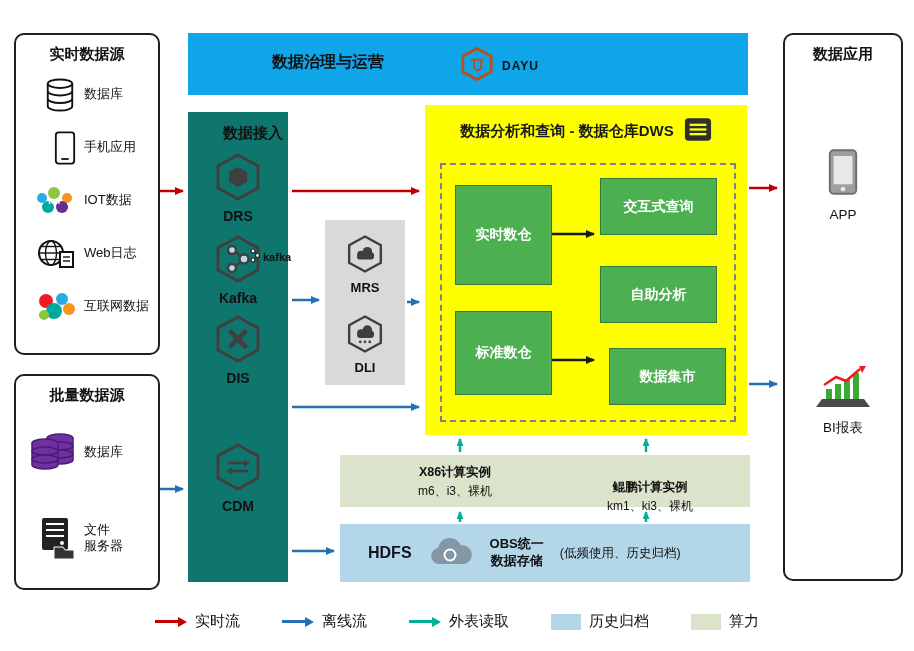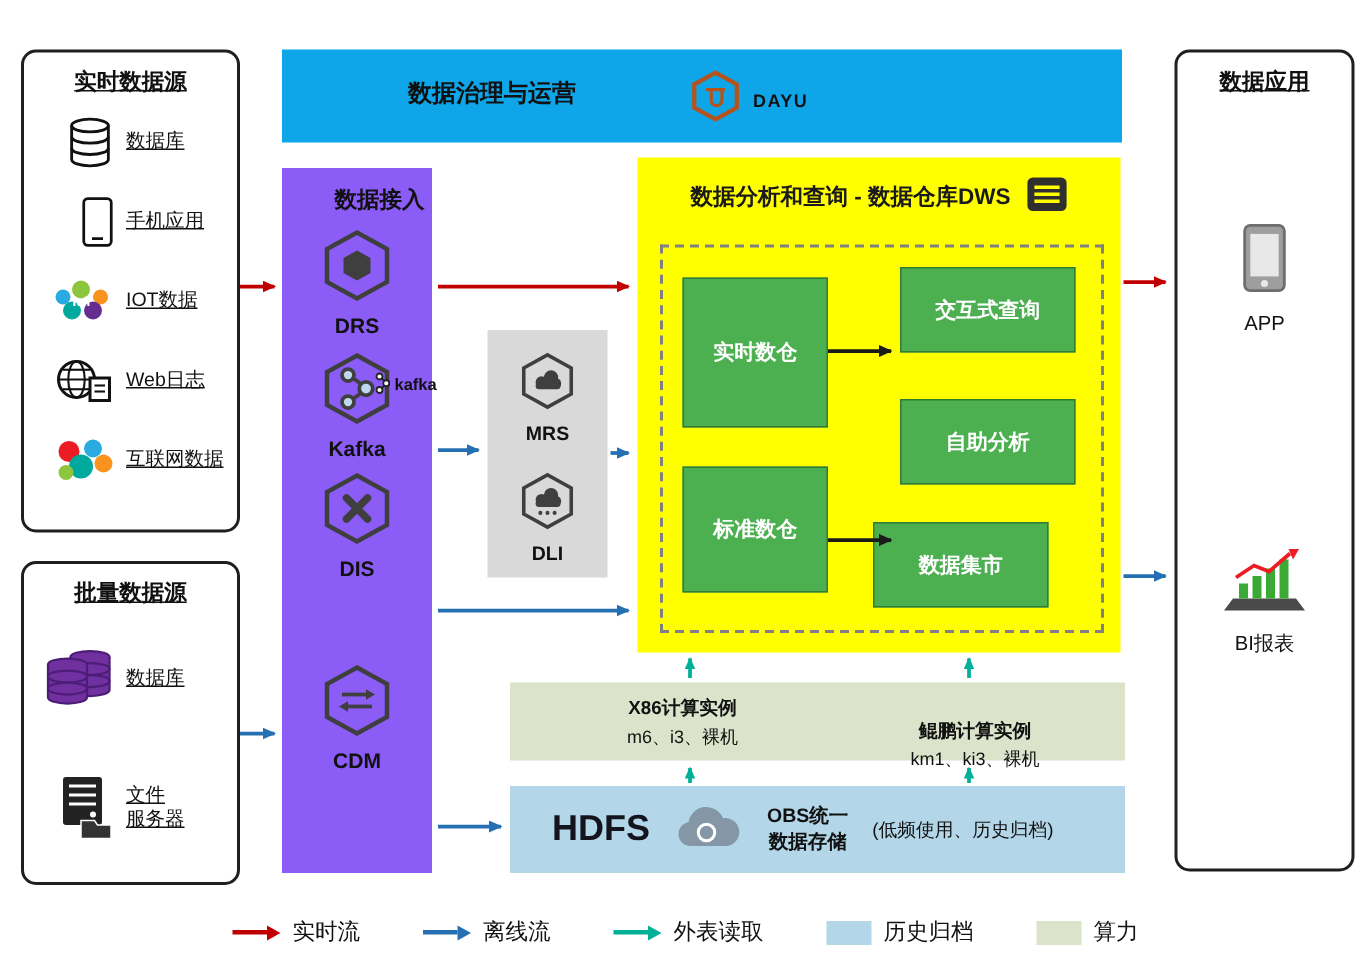--- a/index.html
+++ b/index.html
@@ -2,55 +2,55 @@
 <html><head>
 <meta charset="utf-8">
 <style>
   html,body{margin:0;padding:0;background:#fff;}
   .canvas{
     position:relative;width:914px;height:651px;background:#fff;overflow:hidden;
     font-family:"Liberation Sans","DejaVu Sans",sans-serif;color:#111;
   }
   .abs{position:absolute;box-sizing:border-box;}
   
-  .obox{border:2px solid #1f1f1f;border-radius:10px;background:#fff;text-decoration:underline;}
+  .obox{border:2px solid #1f1f1f;border-radius:10px;background:#fff;}
   .box-title{padding-top:10px;font-size:15px;font-weight:bold;text-align:center;}
   .rows{margin-top:4px;}
   .src-row{display:flex;align-items:center;gap:8px;padding-left:10px;height:53px;}
   .src-row.tall{height:86px;}
   .icon-cell{width:50px;display:flex;justify-content:flex-end;align-items:center;flex:none;}
   .src-label{font-size:13px;line-height:1.25;}
   .pre{white-space:pre-line;}
   
   .banner{background:#0ea5e9;}
   .banner-title{position:absolute;left:55px;top:19px;width:170px;text-align:center;font-size:16px;font-weight:bold;}
   .dayu{position:absolute;left:272px;top:13px;display:flex;align-items:center;gap:8px;}
   .dayu-label{font-size:12px;font-weight:bold;letter-spacing:1px;}
   
-  .ingest{background:#8b5cf6;padding-left:30px;}
+  .ingest{background:#0f766e;padding-left:30px;}
   .panel-title{padding-top:12px;font-size:15px;font-weight:bold;text-align:center;}
   .svc{position:absolute;left:0;right:0;display:flex;flex-direction:column;align-items:center;}
   .svc-label{font-weight:bold;font-size:14px;margin-top:2px;}
   .kafka-badge{position:absolute;display:flex;align-items:center;gap:3px;font-weight:bold;font-size:11px;}
   
   .midware{background:#d9d9d9;}
   .svc-label-sm{font-weight:bold;font-size:13px;margin-top:2px;}
   
   .dws{background:#ffff00;}
   .dws-title{display:flex;align-items:center;justify-content:center;gap:10px;padding-top:12px;font-size:15px;font-weight:bold;color:#1a1a1a;}
   .dashed{position:absolute;border:2px dashed #808080;}
   .green-box{position:absolute;background:#4caf50;border:1px solid #2e7d32;color:#fff;font-weight:bold;
     font-size:14px;display:flex;align-items:center;justify-content:center;text-align:center;}
   
   .compute{background:#dce3cb;}
   .cgroup{position:absolute;text-align:center;}
   .cgroup .t{font-size:12.5px;font-weight:bold;}
   .cgroup .s{font-size:12px;margin-top:2px;}
   .storage{background:#b3d7e8;display:flex;align-items:center;gap:16px;padding-left:28px;}
-  .hdfs{font-size:24px;font-weight:bold;color:#14141e;}
+  .hdfs{font-size:16px;font-weight:bold;color:#14141e;}
   .obs{font-size:13px;font-weight:bold;text-align:center;line-height:1.3;}
   .obs-note{font-size:12.5px;}
   
   .app-item{position:absolute;left:0;right:0;display:flex;flex-direction:column;align-items:center;gap:6px;}
   .app-label{font-size:13.5px;}
   
   .legend{position:absolute;left:0;top:612px;width:100%;display:flex;justify-content:center;align-items:center;gap:42px;}
   .lg-item{display:flex;align-items:center;gap:8px;font-size:15px;}
   .lg-arrow{display:flex;align-items:center;}
   .lg-line{display:inline-block;width:23px;height:3px;}
@@ -285,21 +285,21 @@
           <line x1="6" y1="13" x2="24" y2="13" stroke="#ffff00" stroke-width="2.5"></line>
           <line x1="6" y1="18" x2="24" y2="18" stroke="#ffff00" stroke-width="2.5"></line>
           </svg>
       </span>
     </div>
     <div class="dashed" style="left:15px;top:58px;width:292px;height:255px;"></div>
     <div class="green-box" style="left:30px;top:80px;width:95px;height:98px;">实时数仓</div>
     <div class="green-box" style="left:30px;top:206px;width:95px;height:82px;">标准数仓</div>
     <div class="green-box" style="left:175px;top:73px;width:115px;height:55px;">交互式查询</div>
     <div class="green-box" style="left:175px;top:161px;width:115px;height:55px;">自助分析</div>
-    <div class="green-box" style="left:157px;top:243px;width:115px;height:55px;">数据集市</div>
+    <div class="green-box" style="left:184px;top:243px;width:115px;height:55px;">数据集市</div>
   </div>
 
   <div class="abs compute" style="left:340px;top:455px;width:410px;height:52px;">
     <div class="cgroup" style="left:30px;top:9px;width:170px;">
       <div class="t">X86计算实例</div>
       <div class="s">m6、i3、裸机</div>
     </div>
     <div class="cgroup" style="left:235px;top:24px;width:150px;">
       <div class="t">鲲鹏计算实例</div>
       <div class="s">km1、ki3、裸机</div>

